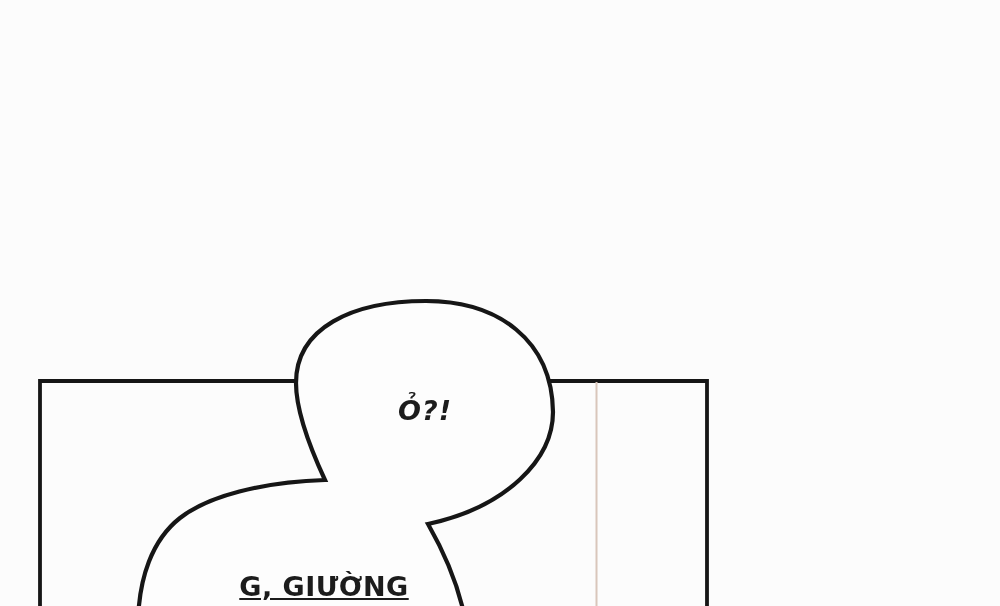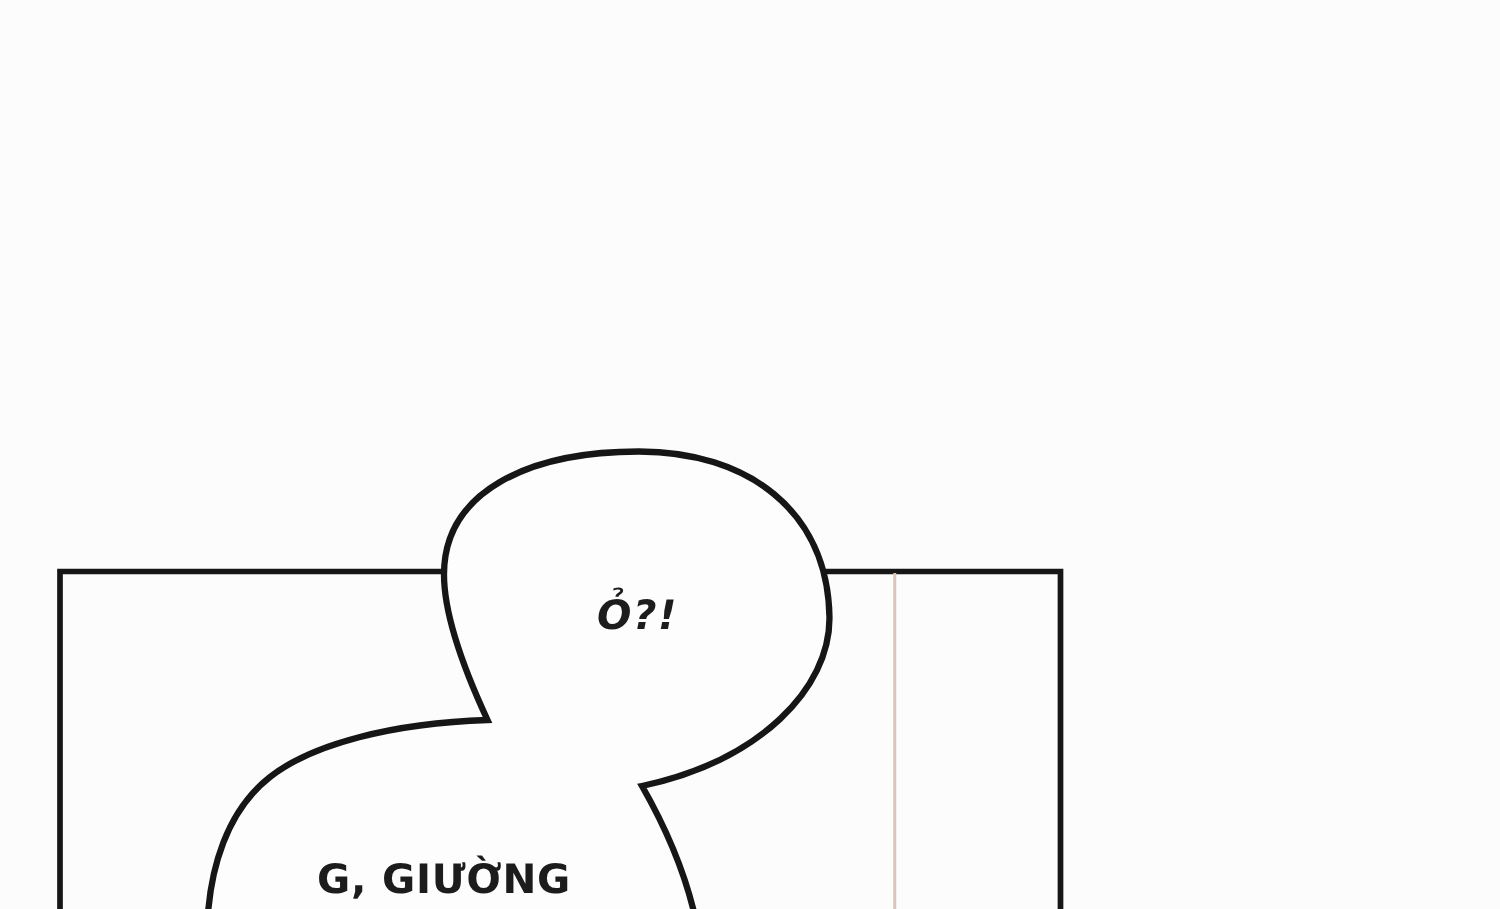--- a/index.html
+++ b/index.html
@@ -34,25 +34,26 @@
   }
   .speech-text-top {
     left: 340px;
     top: 396px;
     width: 170px;
     font-size: 27px;
     font-style: italic;
     letter-spacing: 1px;
   }
   .speech-text-bottom {
-    left: 188px;
+    left: 216px;
     top: 572px;
     width: 216px;
     font-size: 27px;
     letter-spacing: 0.5px;
+    text-decoration: underline;
   }
 </style>
 </head>
 <body>
 
 <div class="canvas">
 
   <svg class="artwork-svg" viewBox="0 0 1000 606" xmlns="http://www.w3.org/2000/svg">
 
     <path d="M 40 610 L 40 381 L 707 381 L 707 610" fill="none" stroke-width="3.8" stroke-linejoin="miter" stroke="#161616"></path>

